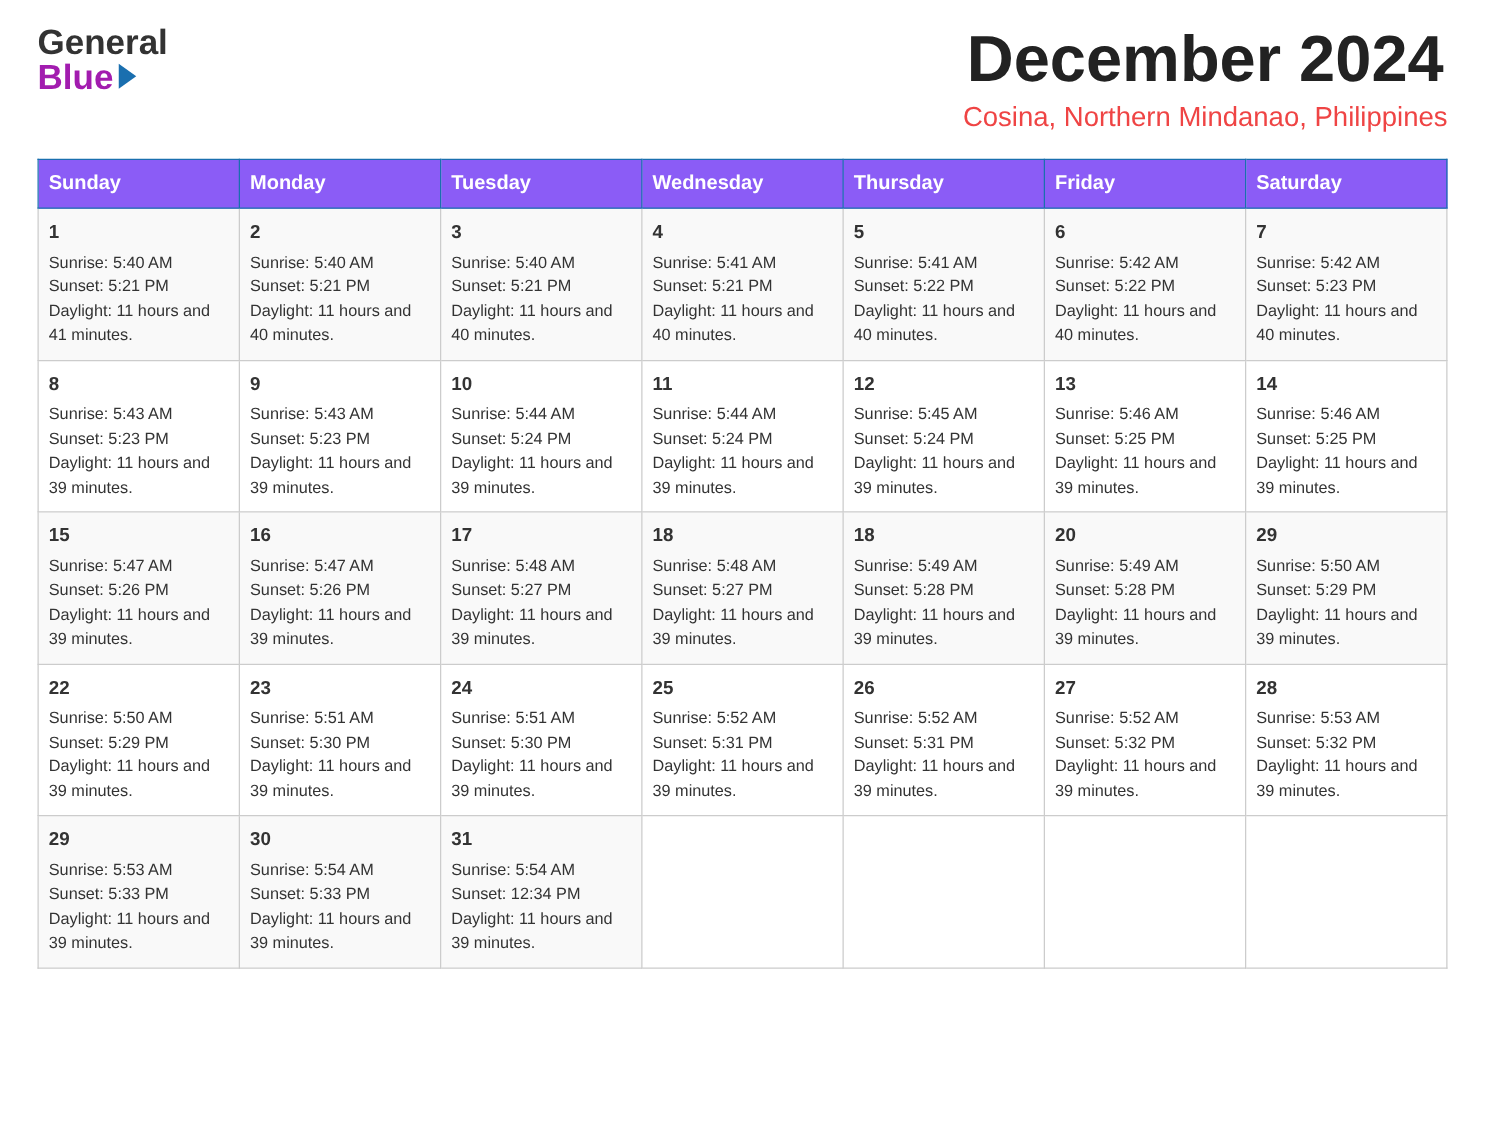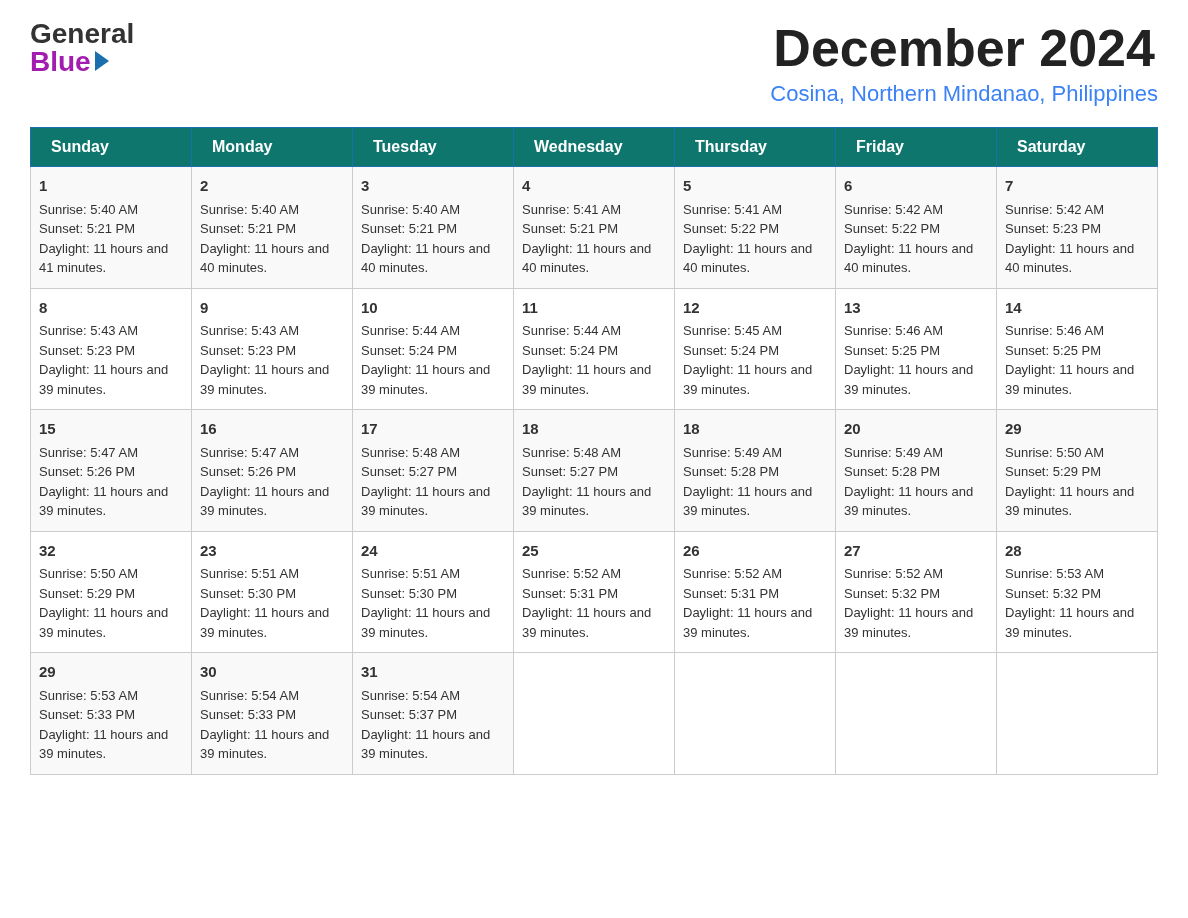--- a/index.html
+++ b/index.html
@@ -48,34 +48,34 @@
       text-align: center;
     }
     .month-title {
       font-size: 52px;
       font-weight: bold;
       color: #222;
       line-height: 1.1;
     }
     .location {
       font-size: 22px;
-      color: #3b82f6;
+      color: #ef4444;
       margin-top: 4px;
     }
     table {
       width: 100%;
       border-collapse: collapse;
       table-layout: fixed;
     }
     thead tr th {
-      background-color: #0f766e;
+      background-color: #8b5cf6;
       color: #fff;
       font-size: 16px;
       font-weight: bold;
-      padding: 10px 20px;
+      padding: 10px 8px;
       text-align: left;
       border: 1px solid #1a6faf;
     }
     tbody tr td {
       border: 1px solid #ccc;
       vertical-align: top;
       padding: 8px 8px 10px 8px;
       font-size: 13px;
       color: #333;
       line-height: 1.5;
@@ -148,31 +148,31 @@
       <tr>
         <td><span class="day-num">15</span><span>Sunrise: 5:47 AM</span><br><span>Sunset: 5:26 PM</span><br><span>Daylight: 11 hours and 39 minutes.</span></td>
         <td><span class="day-num">16</span><span>Sunrise: 5:47 AM</span><br><span>Sunset: 5:26 PM</span><br><span>Daylight: 11 hours and 39 minutes.</span></td>
         <td><span class="day-num">17</span><span>Sunrise: 5:48 AM</span><br><span>Sunset: 5:27 PM</span><br><span>Daylight: 11 hours and 39 minutes.</span></td>
         <td><span class="day-num">18</span><span>Sunrise: 5:48 AM</span><br><span>Sunset: 5:27 PM</span><br><span>Daylight: 11 hours and 39 minutes.</span></td>
         <td><span class="day-num">18</span><span>Sunrise: 5:49 AM</span><br><span>Sunset: 5:28 PM</span><br><span>Daylight: 11 hours and 39 minutes.</span></td>
         <td><span class="day-num">20</span><span>Sunrise: 5:49 AM</span><br><span>Sunset: 5:28 PM</span><br><span>Daylight: 11 hours and 39 minutes.</span></td>
         <td><span class="day-num">29</span><span>Sunrise: 5:50 AM</span><br><span>Sunset: 5:29 PM</span><br><span>Daylight: 11 hours and 39 minutes.</span></td>
       </tr>
       <tr>
-        <td><span class="day-num">32</span><span>Sunrise: 5:50 AM</span><br><span>Sunset: 5:29 PM</span><br><span>Daylight: 11 hours and 39 minutes.</span></td>
+        <td><span class="day-num">22</span><span>Sunrise: 5:50 AM</span><br><span>Sunset: 5:29 PM</span><br><span>Daylight: 11 hours and 39 minutes.</span></td>
         <td><span class="day-num">23</span><span>Sunrise: 5:51 AM</span><br><span>Sunset: 5:30 PM</span><br><span>Daylight: 11 hours and 39 minutes.</span></td>
         <td><span class="day-num">24</span><span>Sunrise: 5:51 AM</span><br><span>Sunset: 5:30 PM</span><br><span>Daylight: 11 hours and 39 minutes.</span></td>
         <td><span class="day-num">25</span><span>Sunrise: 5:52 AM</span><br><span>Sunset: 5:31 PM</span><br><span>Daylight: 11 hours and 39 minutes.</span></td>
         <td><span class="day-num">26</span><span>Sunrise: 5:52 AM</span><br><span>Sunset: 5:31 PM</span><br><span>Daylight: 11 hours and 39 minutes.</span></td>
         <td><span class="day-num">27</span><span>Sunrise: 5:52 AM</span><br><span>Sunset: 5:32 PM</span><br><span>Daylight: 11 hours and 39 minutes.</span></td>
         <td><span class="day-num">28</span><span>Sunrise: 5:53 AM</span><br><span>Sunset: 5:32 PM</span><br><span>Daylight: 11 hours and 39 minutes.</span></td>
       </tr>
       <tr>
         <td><span class="day-num">29</span><span>Sunrise: 5:53 AM</span><br><span>Sunset: 5:33 PM</span><br><span>Daylight: 11 hours and 39 minutes.</span></td>
         <td><span class="day-num">30</span><span>Sunrise: 5:54 AM</span><br><span>Sunset: 5:33 PM</span><br><span>Daylight: 11 hours and 39 minutes.</span></td>
-        <td><span class="day-num">31</span><span>Sunrise: 5:54 AM</span><br><span>Sunset: 5:37 PM</span><br><span>Daylight: 11 hours and 39 minutes.</span></td>
+        <td><span class="day-num">31</span><span>Sunrise: 5:54 AM</span><br><span>Sunset: 12:34 PM</span><br><span>Daylight: 11 hours and 39 minutes.</span></td>
         <td class="empty"></td>
         <td class="empty"></td>
         <td class="empty"></td>
         <td class="empty"></td>
       </tr>
     </tbody>
 </table>
 
 </body></html>

